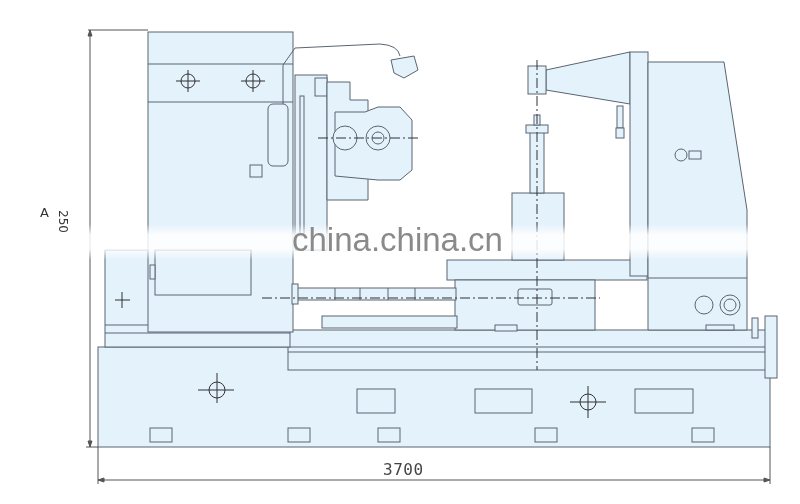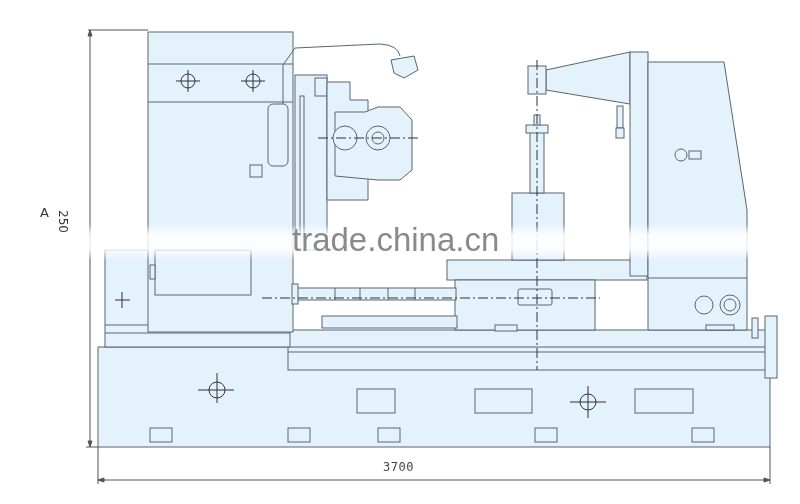--- a/index.html
+++ b/index.html
@@ -1,21 +1,21 @@
 <!DOCTYPE html>
 <html><head>
 <meta charset="utf-8">
 <style>
   html, body { margin: 0; padding: 0; background: #ffffff; }
   body { width: 800px; height: 504px; overflow: hidden; position: relative; font-family: "DejaVu Sans", sans-serif; }
   #drawing { position: absolute; left: 0; top: 0; width: 800px; height: 504px; }
   .label { position: absolute; color: #333; font-family: "DejaVu Sans", sans-serif; }
   #label-A { left: 40px; top: 205px; font-size: 13px; }
   #label-height { left: 70px; top: 210px; font-size: 12px; transform: rotate(90deg); transform-origin: left top; width: 30px; }
-  #label-width { left: 383px; top: 460px; font-size: 12px; letter-spacing: 0.5px; color: #444; font-family: "DejaVu Sans Mono", monospace; }
+  #label-width { left: 383px; top: 460px; font-size: 16px; letter-spacing: 0.5px; color: #444; font-family: "DejaVu Sans Mono", monospace; }
   #watermark-band { position: absolute; left: 0; top: 224px; width: 800px; height: 36px;
      background: linear-gradient(to bottom, rgba(255,255,255,0) 0%, rgba(255,255,255,0.85) 30%, rgba(255,255,255,0.85) 70%, rgba(255,255,255,0) 100%); }
   #watermark { position: absolute; left: 292px; top: 221px; font-size: 33px; color: #8a8a8a; font-family: "Liberation Sans", sans-serif; letter-spacing: 0px; }
 </style>
 </head>
 <body>
 
 <svg id="drawing" viewBox="0 0 800 504" xmlns="http://www.w3.org/2000/svg">
   <g fill="#e4f2fc" stroke="#5a6570" stroke-width="1">
 
@@ -129,16 +129,16 @@
     <polygon points="90,447 88,441 92,441"></polygon>
     <line x1="98" y1="447" x2="98" y2="484"></line>
     <line x1="770" y1="447" x2="770" y2="484"></line>
     <line x1="98" y1="480" x2="770" y2="480"></line>
     <polygon points="98,480 104,478 104,482"></polygon>
     <polygon points="770,480 764,478 764,482"></polygon>
   </g>
 </svg>
 
 <div id="watermark-band"></div>
-<div id="watermark" class="label">trade.china.cn</div>
+<div id="watermark" class="label">china.china.cn</div>
 <div id="label-A" class="label">A</div>
 <div id="label-height" class="label">250</div>
 <div id="label-width" class="label">3700</div>
 
 </body></html>

